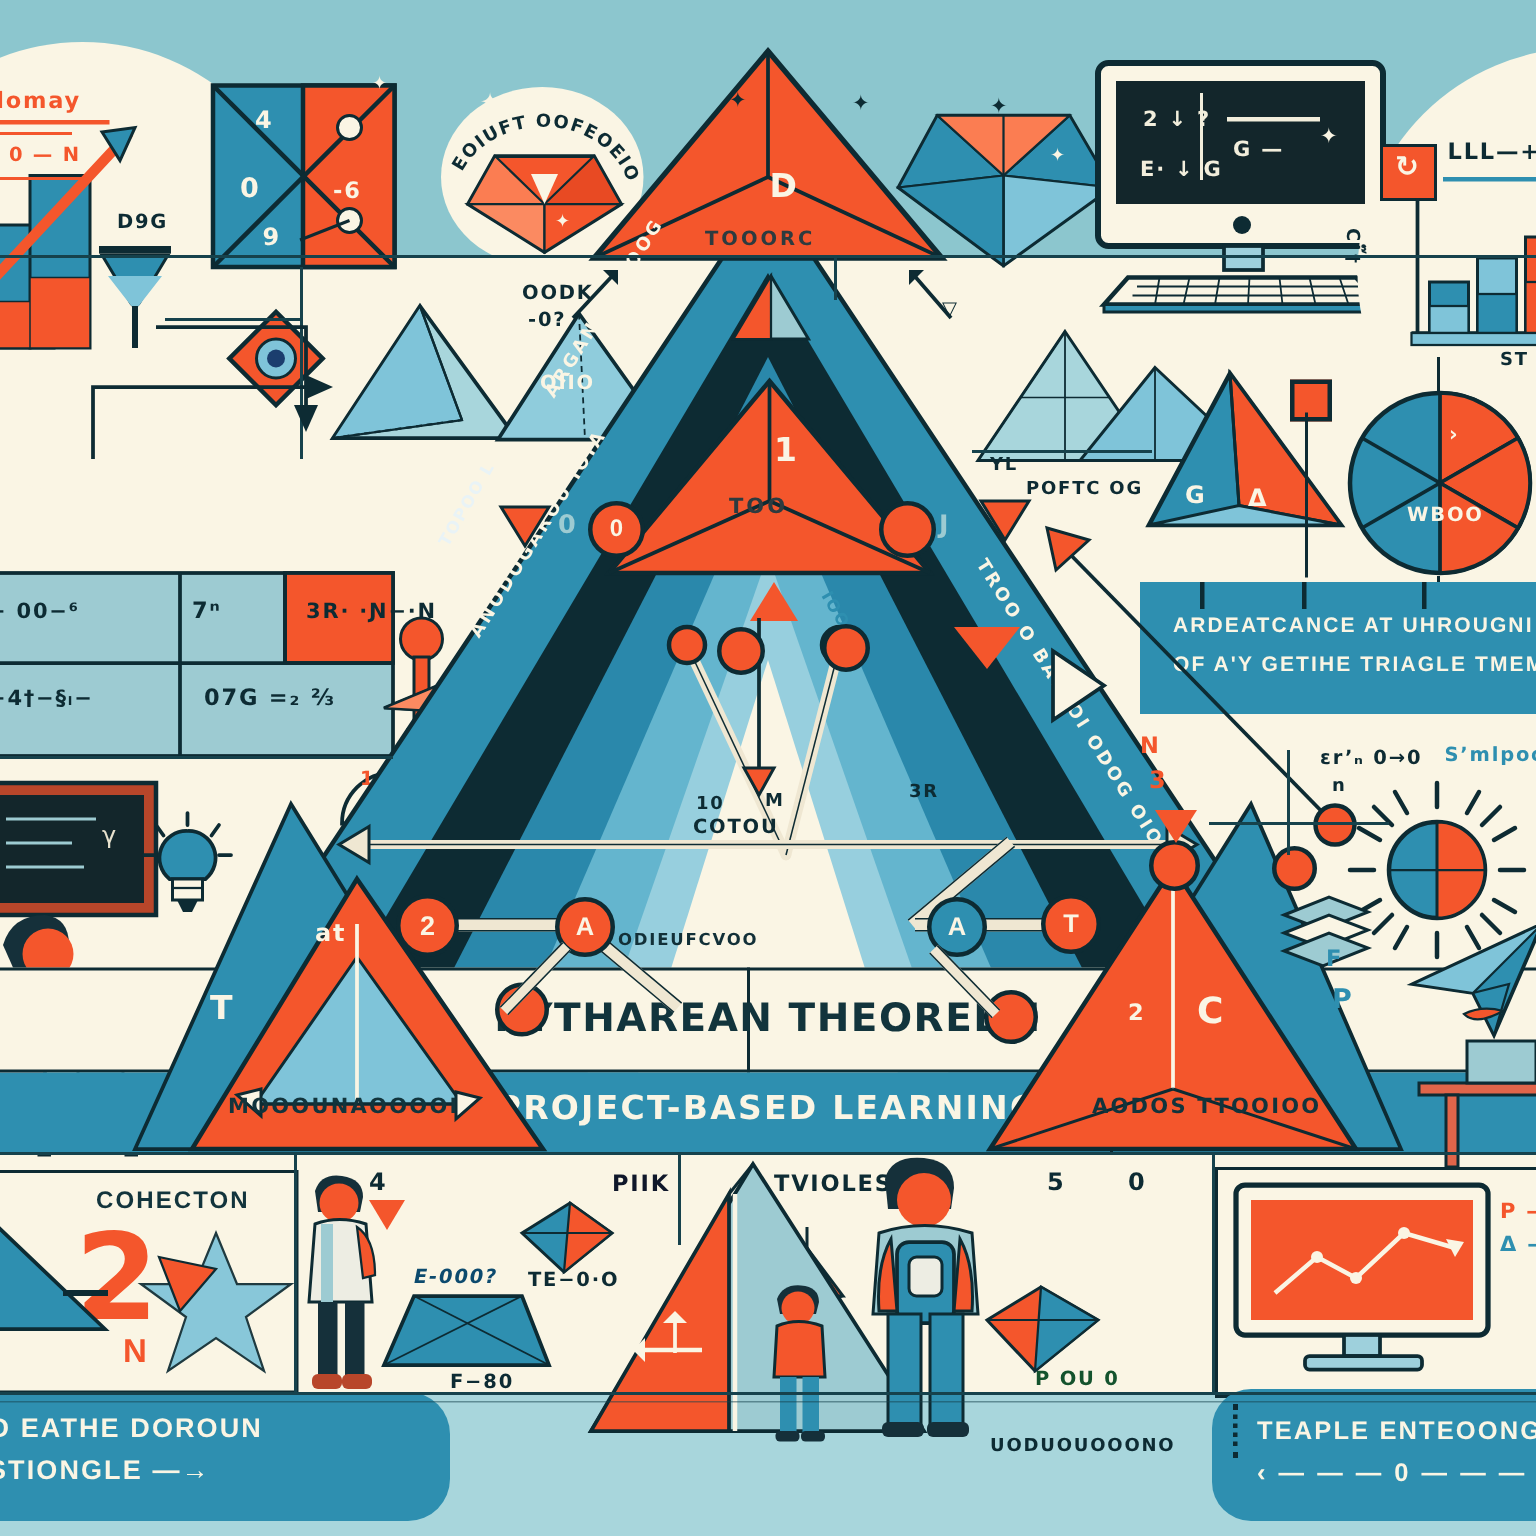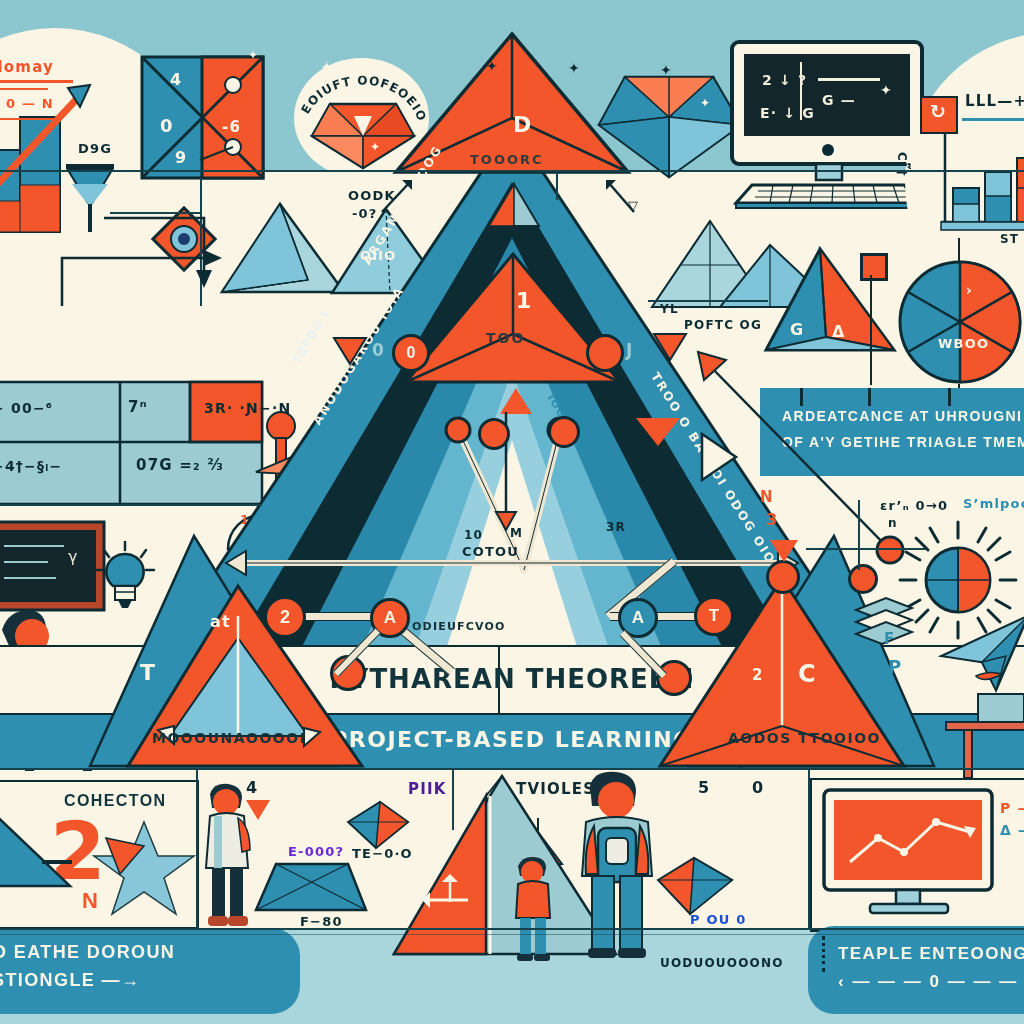--- a/index.html
+++ b/index.html
@@ -648,27 +648,27 @@
       <path d="M18,34 Q34,28 52,34 L56,86 L14,86 Z" fill="#EDEDE3" stroke="#0D2B33" stroke-width="2"></path>
       <path d="M22,34 L30,34 L30,86 L22,86 Z" fill="#9DCBD2"></path>
       <path d="M46,36 Q58,44 58,68 L50,70 Z" fill="#F4562C" stroke="#0D2B33" stroke-width="1.5"></path>
       <rect x="20" y="86" width="13" height="50" fill="#15303A"></rect>
       <rect x="38" y="86" width="13" height="50" fill="#15303A"></rect>
       <rect x="16" y="134" width="20" height="10" rx="4" fill="#B8462A"></rect>
       <rect x="36" y="134" width="20" height="10" rx="4" fill="#B8462A"></rect>
     </svg>
   </div>
 
-  <div class="abs pseudo" style="left:408px;top:780px;font-size:15px;color:#4c1d95;">PIIK</div>
+  <div class="abs pseudo" style="left:408px;top:780px;font-size:15px;color:#0f172a;">PIIK</div>
   <div class="abs pseudo" style="left:516px;top:780px;font-size:15px;color:#0D2B33;">TVIOLES</div>
   <div class="abs pseudo" style="left:246px;top:778px;font-size:16px;color:#0D2B33;">4</div>
-  <div class="abs pseudo" style="left:288px;top:844px;font-size:13px;color:#6d28d9;">E-000?</div>
+  <div class="abs pseudo" style="left:276px;top:844px;font-size:13px;color:#0c4a6e;font-style:italic;">E-000?</div>
   <div class="abs pseudo" style="left:352px;top:846px;font-size:13px;color:#0D2B33;">TE−0·O</div>
   <div class="abs pseudo" style="left:300px;top:914px;font-size:13px;color:#0D2B33;">F−80</div>
-  <div class="abs pseudo" style="left:690px;top:912px;font-size:13px;color:#1d4ed8;">P OU 0</div>
+  <div class="abs pseudo" style="left:690px;top:912px;font-size:13px;color:#14532d;">P OU 0</div>
   <div class="abs pseudo" style="left:660px;top:956px;font-size:12px;color:#0D2B33;">UODUOUOOONO</div>
   <div class="abs pseudo" style="left:698px;top:778px;font-size:16px;color:#0D2B33;">5</div>
   <div class="abs pseudo" style="left:752px;top:778px;font-size:16px;color:#0D2B33;">0</div>
 
   <div class="abs tri" style="left:246px;top:800px;border-width:20px 12px 0 12px;border-top-color:#F4562C;"></div>
 
   <div class="abs" style="left:338px;top:798px;width:76px;height:56px;">
     <svg width="76" height="56" viewBox="0 0 76 56">
       <path d="M10,24 L42,4 L70,24 L38,50 Z" fill="#2E8FB0" stroke="#0D2B33" stroke-width="2"></path>
       <path d="M42,4 L70,24 L38,50 Z" fill="#F4562C" stroke="#0D2B33" stroke-width="1.5"></path>

